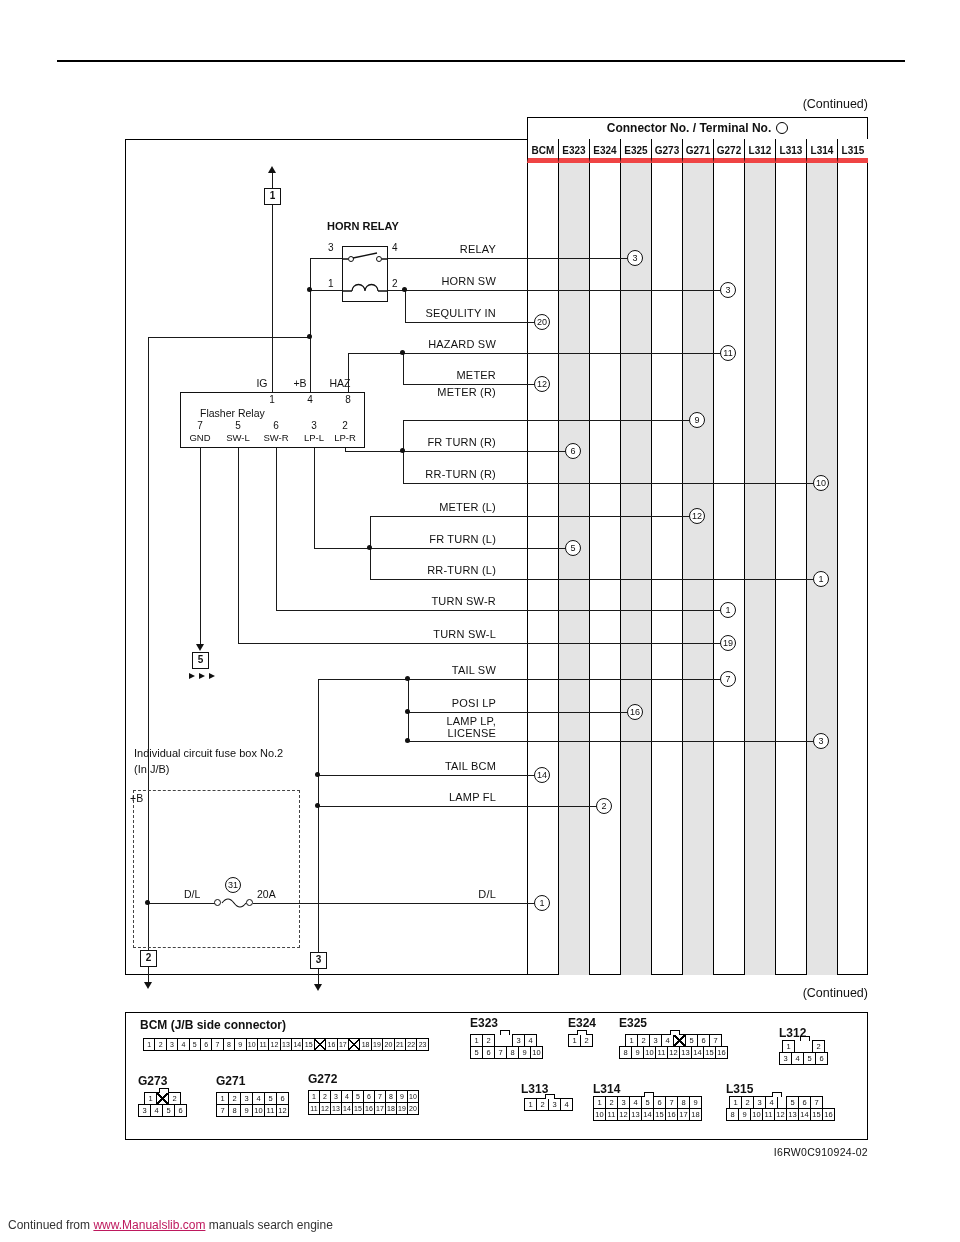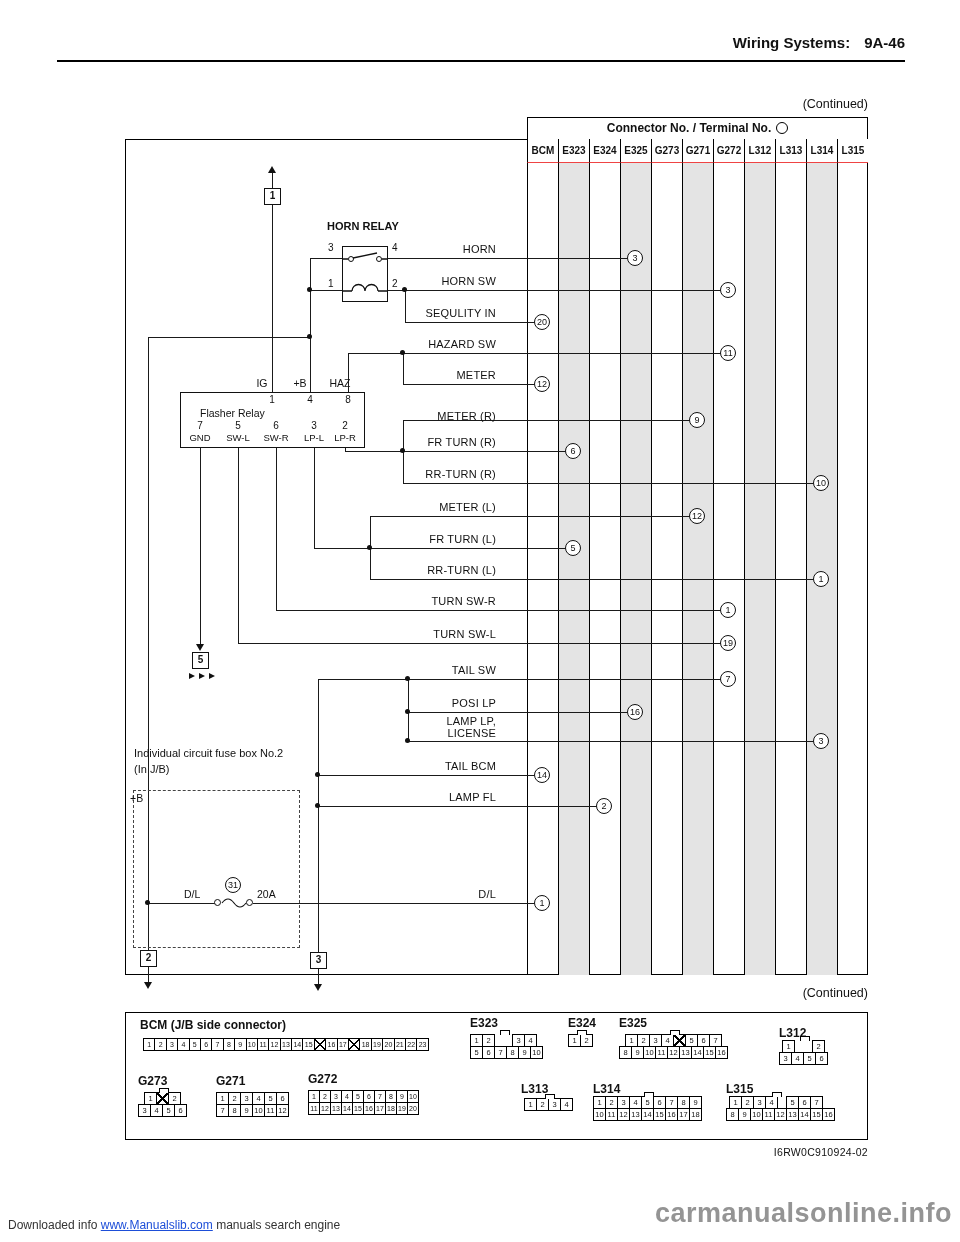--- a/index.html
+++ b/index.html
@@ -13,21 +13,21 @@
   .cont{position:absolute;left:668px;width:200px;text-align:right;font-size:12.5px}
   
   .tbl-outer{position:absolute;left:125px;top:139px;width:743px;height:836px;border:1.3px solid #000}
   .hdr1{position:absolute;left:527px;top:117px;width:341px;height:23px;border:1.3px solid #000;
         font-weight:bold;font-size:12px;text-align:center;line-height:20px;background:#fff}
   .circle-ico{display:inline-block;width:12px;height:12px;border:1.3px solid #000;border-radius:50%;
         margin-left:5px;vertical-align:-2px}
   .jbcell{position:absolute;left:125px;top:139px;width:402px;height:24px;border-bottom:1px solid #000;
         font-weight:bold;font-size:13px;text-align:center;line-height:24px}
   .colheads{position:absolute;left:527px;top:139px;width:341px;height:24px;display:flex}
-  .colhead{flex:none;width:31px;height:24px;border-left:1px solid #000;border-bottom:1px solid #ef4444;
+  .colhead{flex:none;width:31px;height:24px;border-left:1px solid #000;border-bottom:5px solid #ef4444;
         font-weight:bold;font-size:10px;text-align:center;line-height:24px;background:#fff;margin-left:0}
   .stripes{position:absolute;left:527px;top:163px;width:341px;height:812px;display:flex}
   .stripe{flex:none;width:31px;border-left:1px solid #000}
   .stripe:nth-child(even){background:#e4e4e4}
   
   .wh{position:absolute;height:1.3px;background:#1a1a1a}
   .wv{position:absolute;width:1.3px;background:#1a1a1a}
   .dot{position:absolute;width:5px;height:5px;border-radius:50%;background:#111}
   .term{position:absolute;width:16px;height:16px;border:1px solid #111;border-radius:50%;background:#fff;
         font-size:9px;line-height:14px;text-align:center}
@@ -50,32 +50,29 @@
   .pin:first-child{margin-left:0}
   .pin.gap{width:10px;border:none;background:transparent}
   .pin.xpin{background-image:linear-gradient(45deg,transparent 44%,#000 44%,#000 56%,transparent 56%),
             linear-gradient(135deg,transparent 44%,#000 44%,#000 56%,transparent 56%)}
   .bcm .pin{width:12.4px;font-size:7px}
   .g272r .pin{width:12px;font-size:7px}
   .keytab::before{content:"";position:absolute;top:-4px;left:50%;width:8px;height:4px;margin-left:-4px;
        border:1px solid #000;border-bottom:none;background:#fff}
   .doccode{position:absolute;left:640px;top:1146px;width:228px;text-align:right;font-size:10.5px;letter-spacing:.3px}
   .footer{position:absolute;left:8px;top:1218px;font-size:12px;color:#333}
-  .footer a{color:#1d4ed8;text-decoration:underline}
+  .footer a{color:#be185d;text-decoration:underline}
   .watermark{position:absolute;left:600px;top:1198px;width:352px;text-align:right;
        font-size:27px;font-weight:bold;color:#949494;letter-spacing:.5px}
 </style>
 </head>
 <body>
 
 <div class="page">
 
-  <div class="pghdr">
-    <span>Wiring Systems:</span><span class="pgnum">9A-46</span>
-  </div>
   <div class="hrline"></div>
   <div class="cont" style="top:97px">(Continued)</div>
 
   <div class="hdr1">
     <span>Connector No. / Terminal No.</span><span class="circle-ico"></span>
   </div>
   <div class="tbl-outer"></div>
   <div class="colheads">
       <span class="colhead">BCM</span>
       <span class="colhead">E323</span>
@@ -216,31 +213,31 @@
   <div class="term" style="left:225px;top:877px">31</div>
   <div class="dlabel" style="left:184px;top:888px;font-size:10.5px">D/L</div>
   <div class="dlabel" style="left:257px;top:888px;font-size:10.5px">20A</div>
   <i class="fterm" style="left:214px;top:899px"></i>
   <i class="fterm" style="left:246px;top:899px"></i>
   <svg style="position:absolute;left:221px;top:896px" width="26" height="14">
     <path d="M1,7 Q7,-1 13,7 Q19,15 25,7" stroke="#111" stroke-width="1.2" fill="none"></path>
   </svg>
 
   <div>
-    <span class="slabel" style="top:243px">HORN</span>
+    <span class="slabel" style="top:243px">RELAY</span>
     <span class="term" style="left:627px;top:250px">3</span>
     <span class="slabel" style="top:275px">HORN SW</span>
     <span class="term" style="left:720px;top:282px">3</span>
     <span class="slabel" style="top:307px">SEQULITY IN</span>
     <span class="term" style="left:534px;top:314px">20</span>
     <span class="slabel" style="top:338px">HAZARD SW</span>
     <span class="term" style="left:720px;top:345px">11</span>
     <span class="slabel" style="top:369px">METER</span>
     <span class="term" style="left:534px;top:376px">12</span>
-    <span class="slabel" style="top:410px">METER (R)</span>
+    <span class="slabel" style="top:386px">METER (R)</span>
     <span class="term" style="left:689px;top:412px">9</span>
     <span class="slabel" style="top:436px">FR TURN (R)</span>
     <span class="term" style="left:565px;top:443px">6</span>
     <span class="slabel" style="top:468px">RR-TURN (R)</span>
     <span class="term" style="left:813px;top:475px">10</span>
     <span class="slabel" style="top:501px">METER (L)</span>
     <span class="term" style="left:689px;top:508px">12</span>
     <span class="slabel" style="top:533px">FR TURN (L)</span>
     <span class="term" style="left:565px;top:540px">5</span>
     <span class="slabel" style="top:564px">RR-TURN (L)</span>
@@ -466,19 +463,18 @@
       <span class="pin">12</span>
       <span class="pin">13</span>
       <span class="pin">14</span>
       <span class="pin">15</span>
       <span class="pin">16</span>
     </div>
 
   <div class="doccode">I6RW0C910924-02</div>
 
   <div class="footer">
-    <span>Downloaded info</span>
+    <span>Continued from</span>
     <a href="#">www.Manualslib.com</a>
     <span>manuals search engine</span>
   </div>
-  <div class="watermark">carmanualsonline.info</div>
 
 </div>
 
 </body></html>

